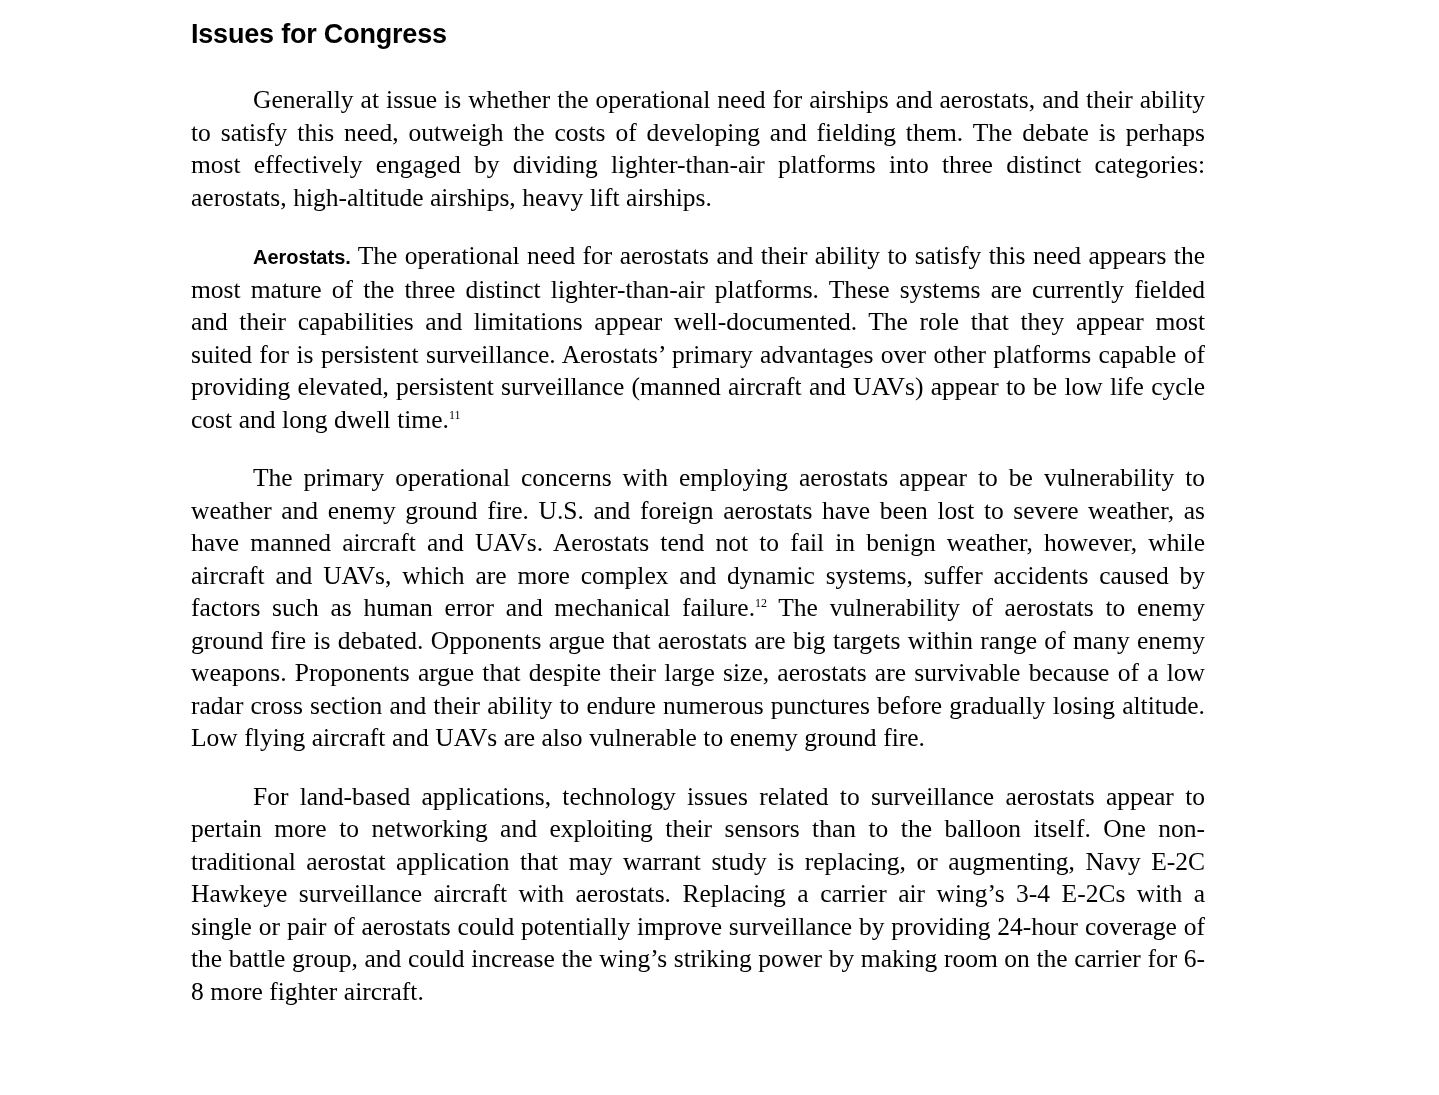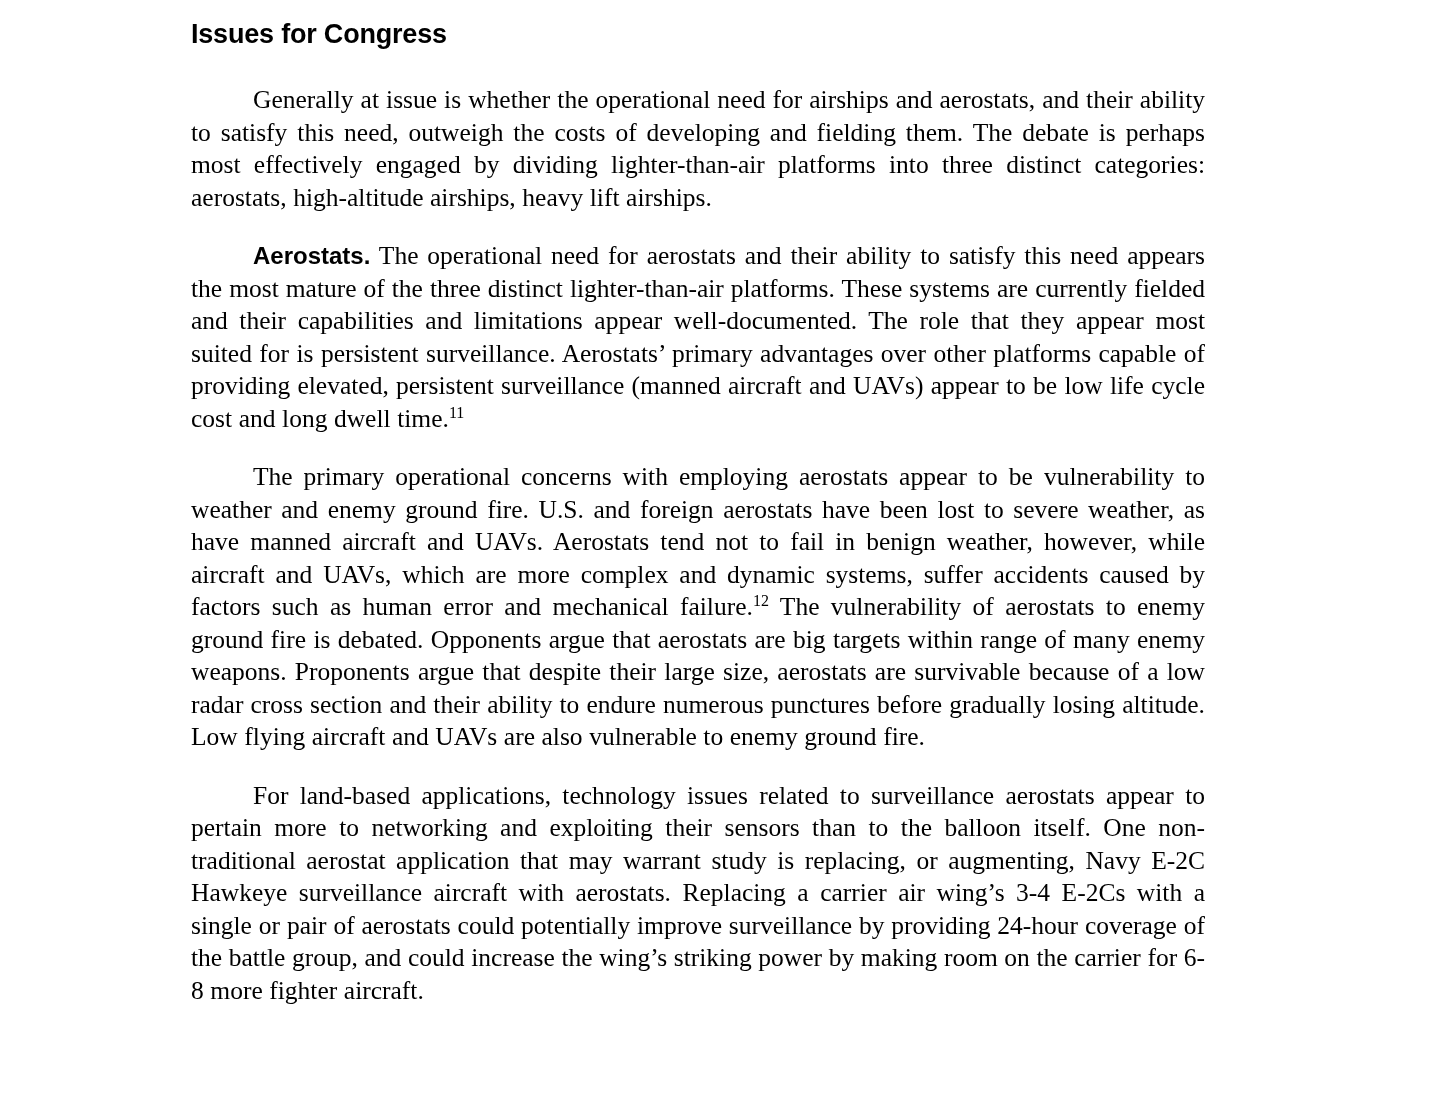--- a/index.html
+++ b/index.html
@@ -44,24 +44,24 @@
     text-indent: 62px;
     margin: 0 0 26px 0;
     word-spacing: 0.2px;
   }
   p.body-par:last-child {
     margin-bottom: 0;
   }
   .lead-label {
     font-family: "Liberation Sans", sans-serif;
     font-weight: bold;
-    font-size: 24px;
+    font-size: 20px;
   }
   sup {
-    font-size: 16px;
+    font-size: 12px;
     line-height: 0;
     vertical-align: super;
   }
 </style>
 </head>
 <body>
 
 <div class="page">
   <div class="content">
 

